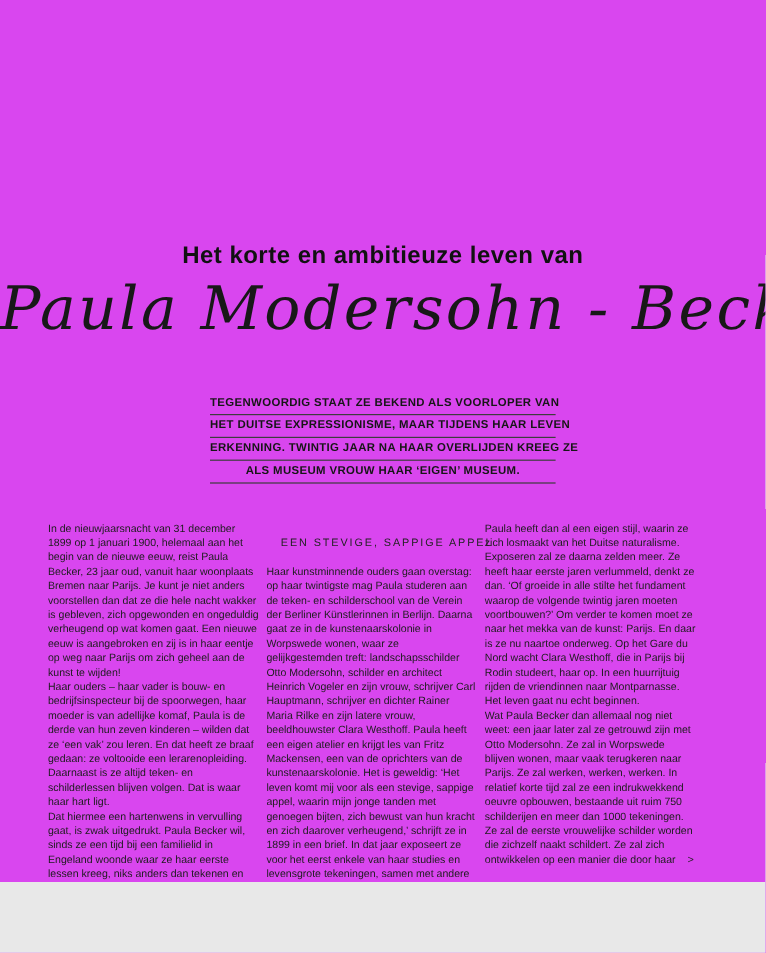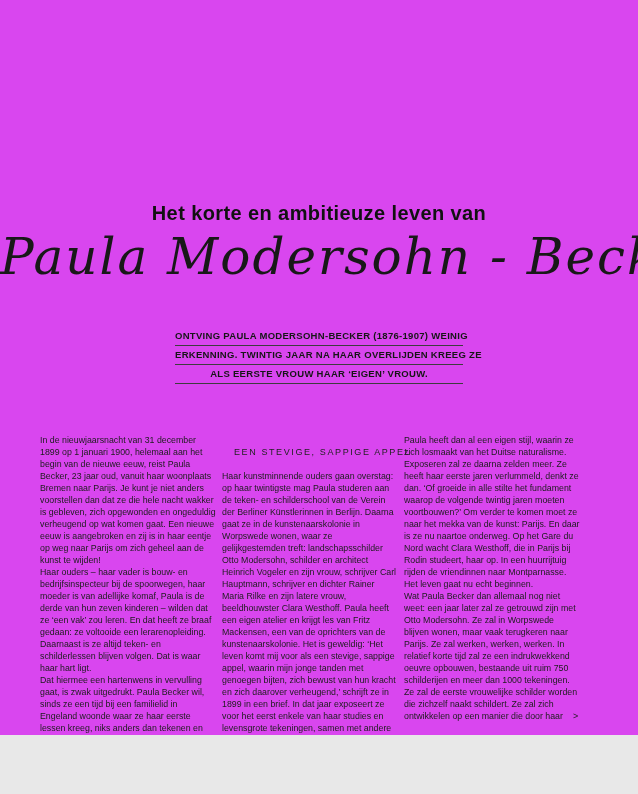--- a/index.html
+++ b/index.html
@@ -131,23 +131,24 @@
 </head>
 <body>
 
 <div class="page">
 
   <div class="kicker">Het korte en ambitieuze leven van</div>
 
   <div class="script-title">Paula Modersohn - Becker</div>
 
   <div class="intro">
-    <div class="intro-line">ONTVING PAULA MODERSOHN-BECKER (1876-1907) WEINIG</div>
+    <div class="intro-line">TEGENWOORDIG STAAT ZE BEKEND ALS VOORLOPER VAN</div>
+    <div class="intro-line">HET DUITSE EXPRESSIONISME, MAAR TIJDENS HAAR LEVEN</div>
     <div class="intro-line">ERKENNING. TWINTIG JAAR NA HAAR OVERLIJDEN KREEG ZE</div>
-    <div class="intro-line">ALS EERSTE VROUW HAAR ‘EIGEN’ VROUW.</div>
+    <div class="intro-line">ALS MUSEUM VROUW HAAR ‘EIGEN’ MUSEUM.</div>
   </div>
 
   <main class="columns">
 
     <section class="col">
       <p>In de nieuwjaarsnacht van 31 december 1899 op 1 januari 1900, helemaal aan het begin van de nieuwe eeuw, reist Paula Becker, 23 jaar oud, vanuit haar woonplaats Bremen naar Parijs. Je kunt je niet anders voorstellen dan dat ze die hele nacht wakker is gebleven, zich opgewonden en ongeduldig verheugend op wat komen gaat. Een nieuwe eeuw is aangebroken en zij is in haar eentje op weg naar Parijs om zich geheel aan de kunst te wijden!</p>
       <p>Haar ouders – haar vader is bouw- en bedrijfsinspecteur bij de spoorwegen, haar moeder is van adellijke komaf, Paula is de derde van hun zeven kinderen – wilden dat ze ‘een vak’ zou leren. En dat heeft ze braaf gedaan: ze voltooide een lerarenopleiding. Daarnaast is ze altijd teken- en schilderlessen blijven volgen. Dat is waar haar hart ligt.</p>
       <p>Dat hiermee een hartenwens in vervulling gaat, is zwak uitgedrukt. Paula Becker wil, sinds ze een tijd bij een familielid in Engeland woonde waar ze haar eerste lessen kreeg, niks anders dan tekenen en schilderen.</p>
     </section>
 

